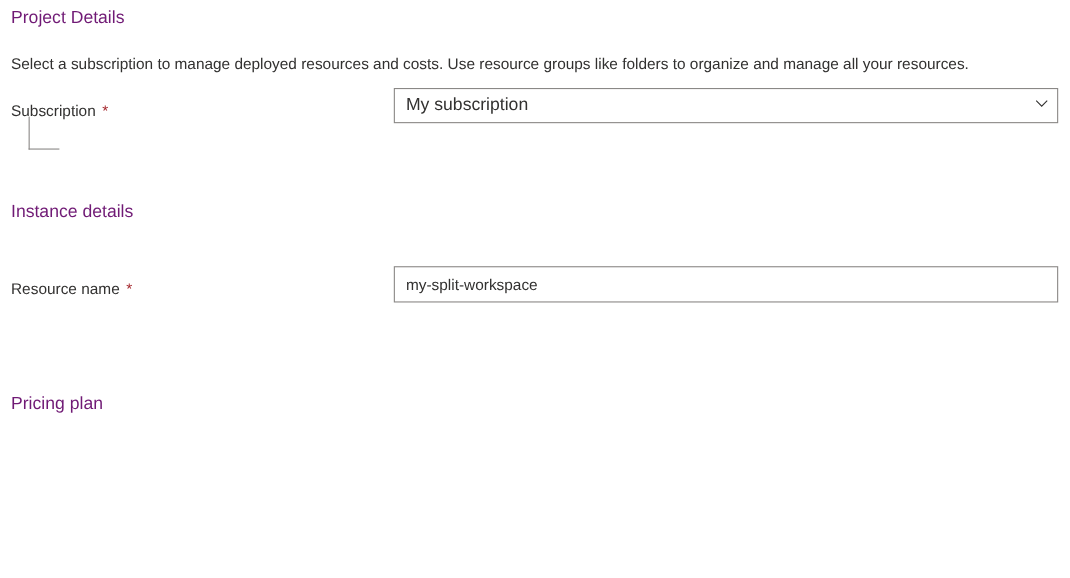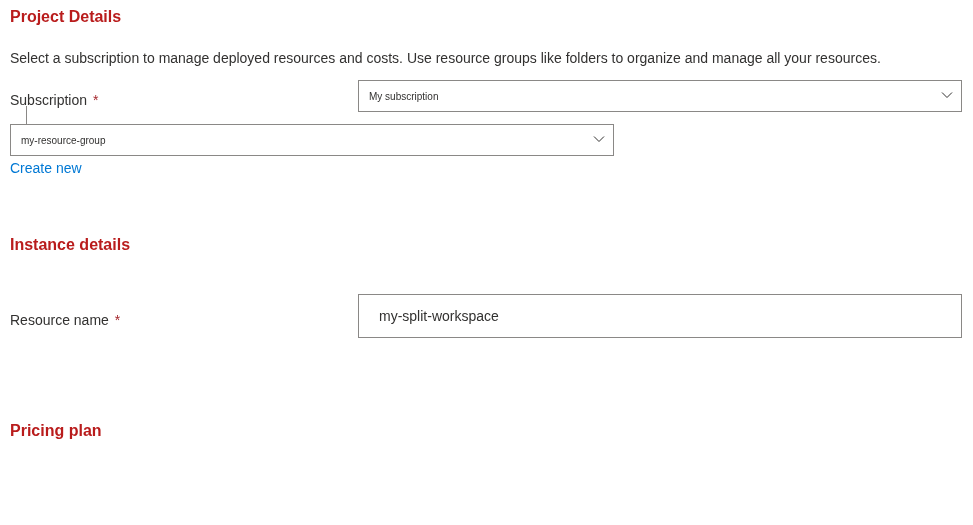--- a/index.html
+++ b/index.html
@@ -9,23 +9,23 @@
     }
     body {
       font-family: 'Segoe UI', -apple-system, BlinkMacSystemFont, sans-serif;
       font-size: 14px;
       color: #323130;
       background: #ffffff;
       padding: 8px 10px;
       width: 973px;
     }
     .section-heading {
-      font-weight: 700;
+      font-weight: 400;
       font-size: 16px;
-      color: #b91c1c;
+      color: #701a75;
       margin-bottom: 22px;
     }
     .section-heading.tight {
       margin-bottom: 0;
     }
     .description {
       font-size: 14px;
       line-height: 1.5;
       color: #323130;
       margin-bottom: 11px;
@@ -54,37 +54,37 @@
     }
     .dropdown {
       position: relative;
       width: 100%;
       height: 32px;
       border: 1px solid #8a8886;
       background: #ffffff;
       display: flex;
       align-items: center;
       padding: 0 30px 0 10px;
-      font-size: 10px;
+      font-size: 16px;
       color: #323130;
       cursor: pointer;
     }
     .dropdown-chevron {
       position: absolute;
       right: 8px;
       top: 50%;
       transform: translateY(-50%);
       pointer-events: none;
     }
     .text-input {
       width: 100%;
-      height: 44px;
+      height: 33px;
       border: 1px solid #8a8886;
       background: #ffffff;
-      padding: 0 20px;
+      padding: 0 10px;
       font-size: 14px;
       color: #323130;
       font-family: inherit;
     }
     .link-below {
       color: #0078d4;
       font-size: 14px;
       margin-top: 4px;
       cursor: pointer;
       display: inline-block;
@@ -130,31 +130,20 @@
         <svg width="12" height="12" viewBox="0 0 12 12">
             <path d="M1 3.5 L6 8.5 L11 3.5" stroke="#323130" stroke-width="1" fill="none"></path>
           </svg>
       </span>
     </div>
   </div>
 </div>
 
 <div class="form-row indented-row">
   <div class="tree-line"></div>
-  <div class="field-col">
-    <div class="dropdown">
-      <span>my-resource-group</span>
-      <span class="dropdown-chevron">
-        <svg width="12" height="12" viewBox="0 0 12 12">
-            <path d="M1 3.5 L6 8.5 L11 3.5" stroke="#323130" stroke-width="1" fill="none"></path>
-          </svg>
-      </span>
-    </div>
-    <span class="link-below">Create new</span>
-  </div>
 </div>
 
 <div class="section-gap"></div>
 
 <div class="section-heading">Instance details</div>
 
 <div class="section-gap-small"></div>
 
 <div class="form-row">
   <div class="label-col">

